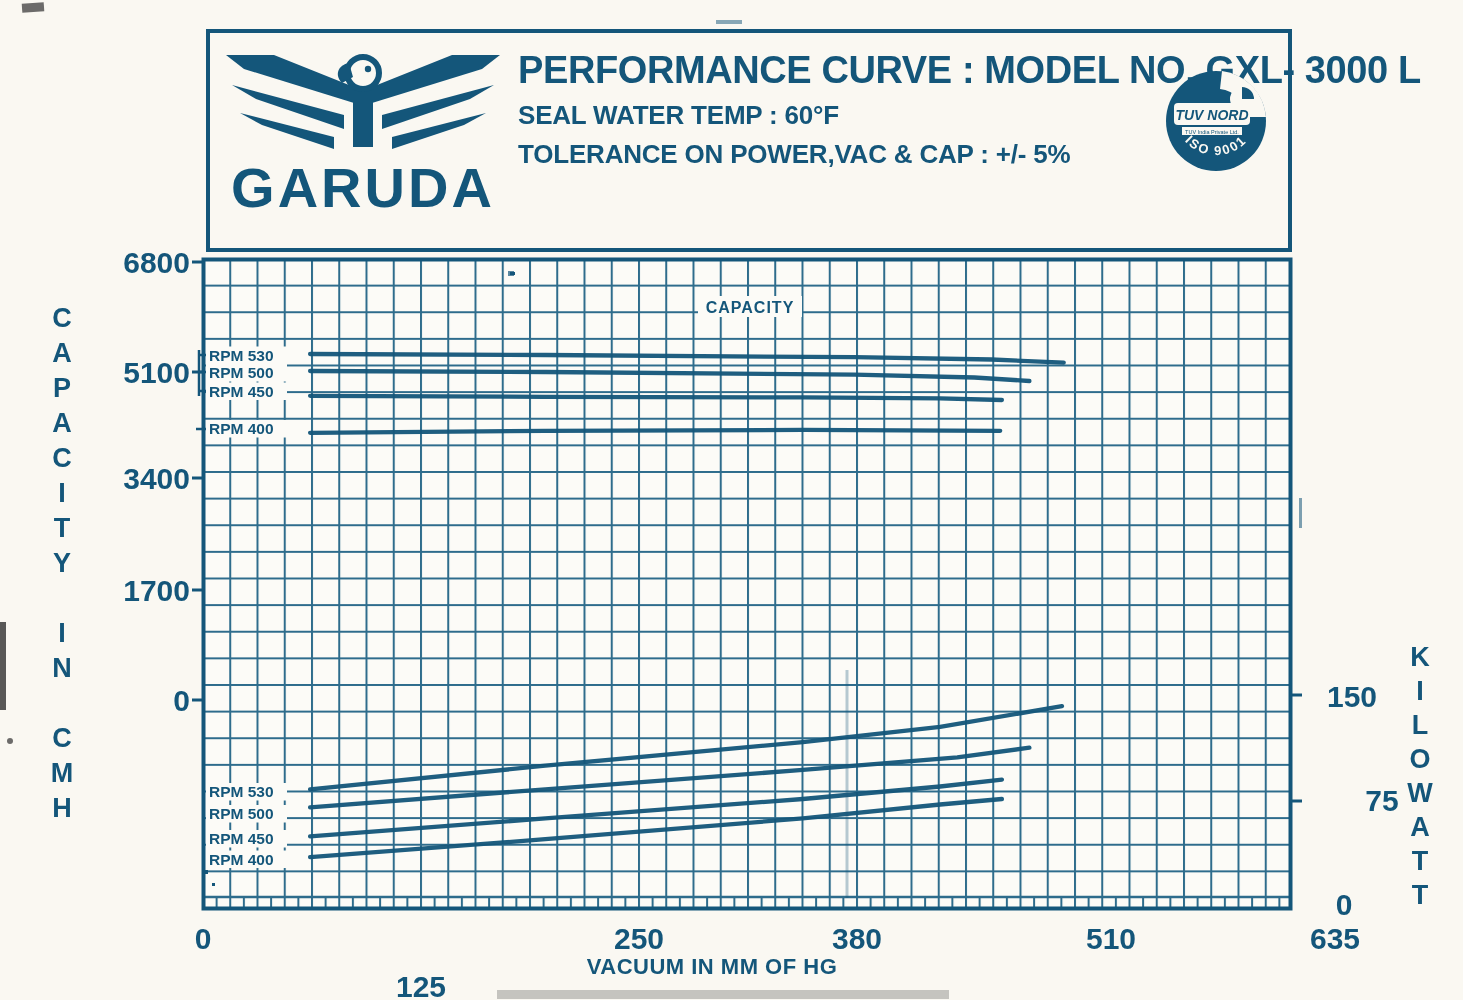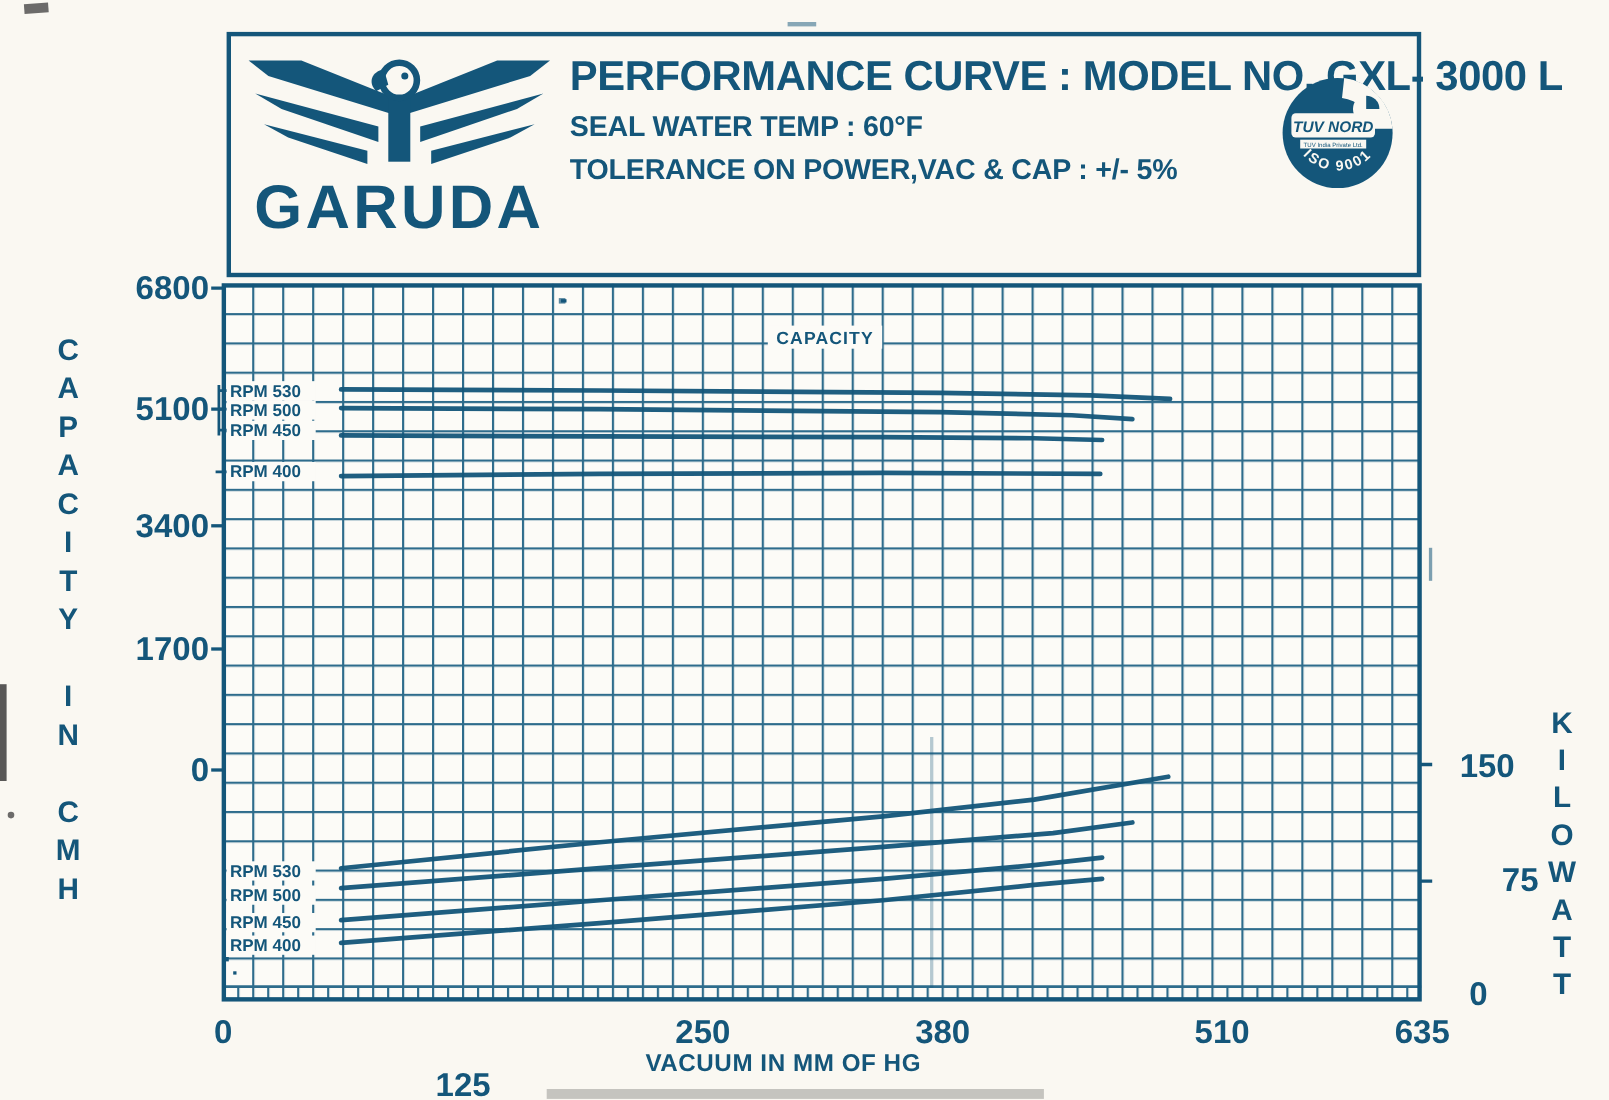--- a/index.html
+++ b/index.html
@@ -226,21 +226,21 @@
     <rect x="14" y="620" width="4" height="4"></rect>
     <rect x="22" y="633" width="3" height="3"></rect>
   </g>
 </svg>
 
 <div class="xtick" style="left:203px;">0</div>
 <div class="xtick" style="left:421px;margin-top:48px;">125</div>
 <div class="xtick" style="left:639px;">250</div>
 <div class="xtick" style="left:857px;">380</div>
 <div class="xtick" style="left:1075px;margin-left:36px;">510</div>
-<div class="xtick" style="left:1293px;text-align:right;">635</div>
+<div class="xtick" style="left:1335px;text-align:right;">635</div>
 
 <div class="xtitle">VACUUM IN MM OF HG</div>
 
 <div class="artifact" style="left:22px;top:3px;width:22px;height:9px;transform:rotate(-4deg);"></div>
 <div class="artifact inkish" style="left:508px;top:271px;width:6px;height:5px;opacity:.7;"></div>
 <div class="artifact" style="left:0;top:622px;width:6px;height:88px;opacity:.85;"></div>
 <div class="artifact" style="left:7px;top:738px;width:6px;height:6px;border-radius:50%;"></div>
 <div class="artifact inkish" style="left:1299px;top:498px;width:3px;height:30px;opacity:.55;"></div>
 <div class="artifact" style="left:497px;top:990px;width:452px;height:9px;opacity:.28;"></div>
 <div class="artifact inkish" style="left:716px;top:20px;width:26px;height:4px;opacity:.5;"></div>

